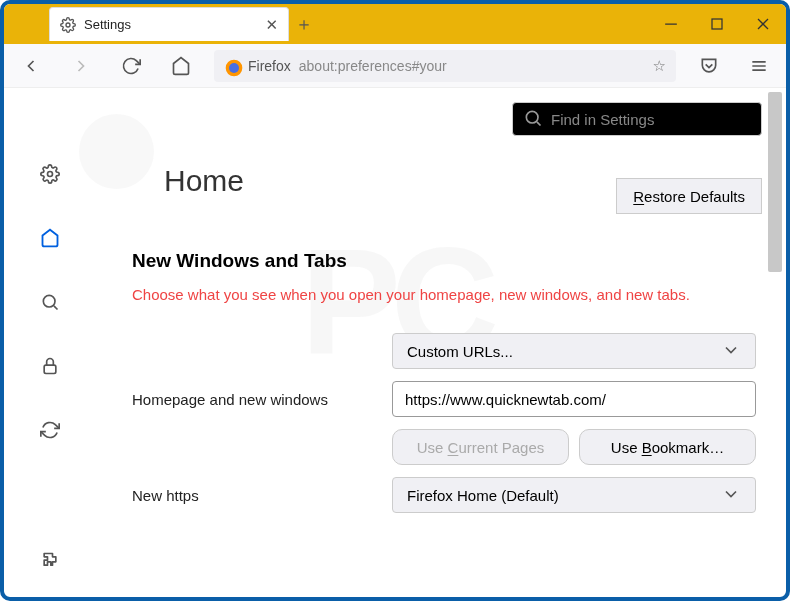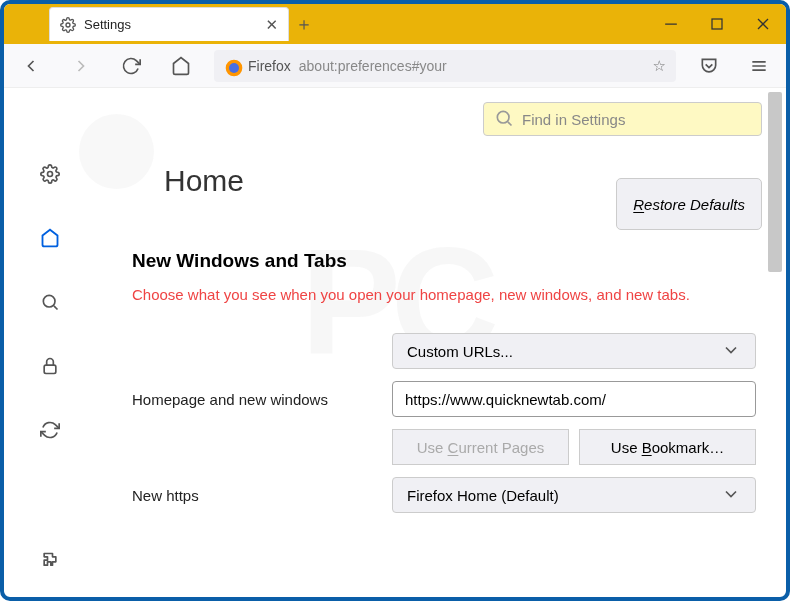--- a/index.html
+++ b/index.html
@@ -25,34 +25,34 @@
 .urlbar .url { color: #888; flex: 1; }
 .urlbar .star { color: #777; font-size: 15px; }
 
 .content { position: relative; z-index: 1; height: calc(601px - 40px - 44px - 8px); display: flex; }
 .sidebar { width: 92px; padding-top: 70px; display: flex; flex-direction: column; align-items: center; gap: 32px; }
 .sidebar .item { width: 32px; height: 32px; display: flex; align-items: center; justify-content: center; color: #555; }
 .sidebar .item.active { color: #0060df; }
 .sidebar-bottom { margin-top: auto; margin-bottom: 20px; display:flex; flex-direction:column; gap:32px; align-items:center; }
 
 .main { flex: 1; padding: 12px 30px 0 36px; position: relative; }
-.searchbox { position: absolute; right: 24px; top: 14px; width: 279px; height: 34px; border: 1px solid #ccc; border-radius: 4px; display: flex; align-items: center; padding: 0 10px; gap: 8px; color: #888; font-size: 15px; background:#fef9c3; }
-.restore { position: absolute; right: 24px; top: 90px; height: 52px; padding: 0 16px; border: 1px solid #ccc; border-radius: 5px; background: #f0f0f4; font-size: 15px; display: flex; align-items: center; font-style: italic; }
+.searchbox { position: absolute; right: 24px; top: 14px; width: 250px; height: 34px; border: 1px solid #ccc; border-radius: 4px; display: flex; align-items: center; padding: 0 10px; gap: 8px; color: #888; font-size: 15px; background:#000000; }
+.restore { position: absolute; right: 24px; top: 90px; height: 36px; padding: 0 16px; border: 1px solid #ccc; border-radius: 0; background: #f0f0f4; font-size: 15px; display: flex; align-items: center; }
 .restore u { text-decoration: underline; text-underline-offset: 2px; }
 h1.pagetitle { font-size: 30px; font-weight: 400; color: #333; margin-top: 64px; margin-left: 32px; }
 h2.section { font-size: 19px; font-weight: 600; color: #000000; margin-top: 52px; }
 p.desc { font-size: 15px; color: #ef4444; margin-top: 12px; line-height: 1.4; }
 
 .grid { margin-top: 28px; display: grid; grid-template-columns: 246px 1fr; gap: 12px 14px; align-items: center; }
 .fieldlabel { font-size: 15px; color: #222; }
 .select { height: 36px; border: 1px solid #ccc; border-radius: 4px; background: #f0f0f4; display: flex; align-items: center; padding: 12px 14px; font-size: 15px; position: relative; }
 .select .chev { margin-left: auto; }
 .textinput { height: 36px; border: 1px solid #999; border-radius: 4px; background: #fff; display: flex; align-items: center; padding: 0 12px; font-size: 15px; }
 .btnrow { display: flex; gap: 10px; }
-.btn { flex:1; height: 36px; border: 1px solid #ccc; border-radius: 0; background: #f0f0f4; display: flex; align-items: center; justify-content: center; font-size: 15px; }
+.btn { flex:1; height: 36px; border: 1px solid #ccc; border-radius: 10px; background: #f0f0f4; display: flex; align-items: center; justify-content: center; font-size: 15px; }
 .btn.disabled { color: #aaa; }
 .btn u { text-decoration: underline; text-underline-offset: 2px; }
 
 .scrollbar { position: absolute; right: 4px; top: 88px; width: 14px; height: 180px; background: #c8c8c8; border-radius: 2px; z-index: 3; }
 
 svg { width: 20px; height: 20px; }
 </style>
 </head>
 <body>
 

